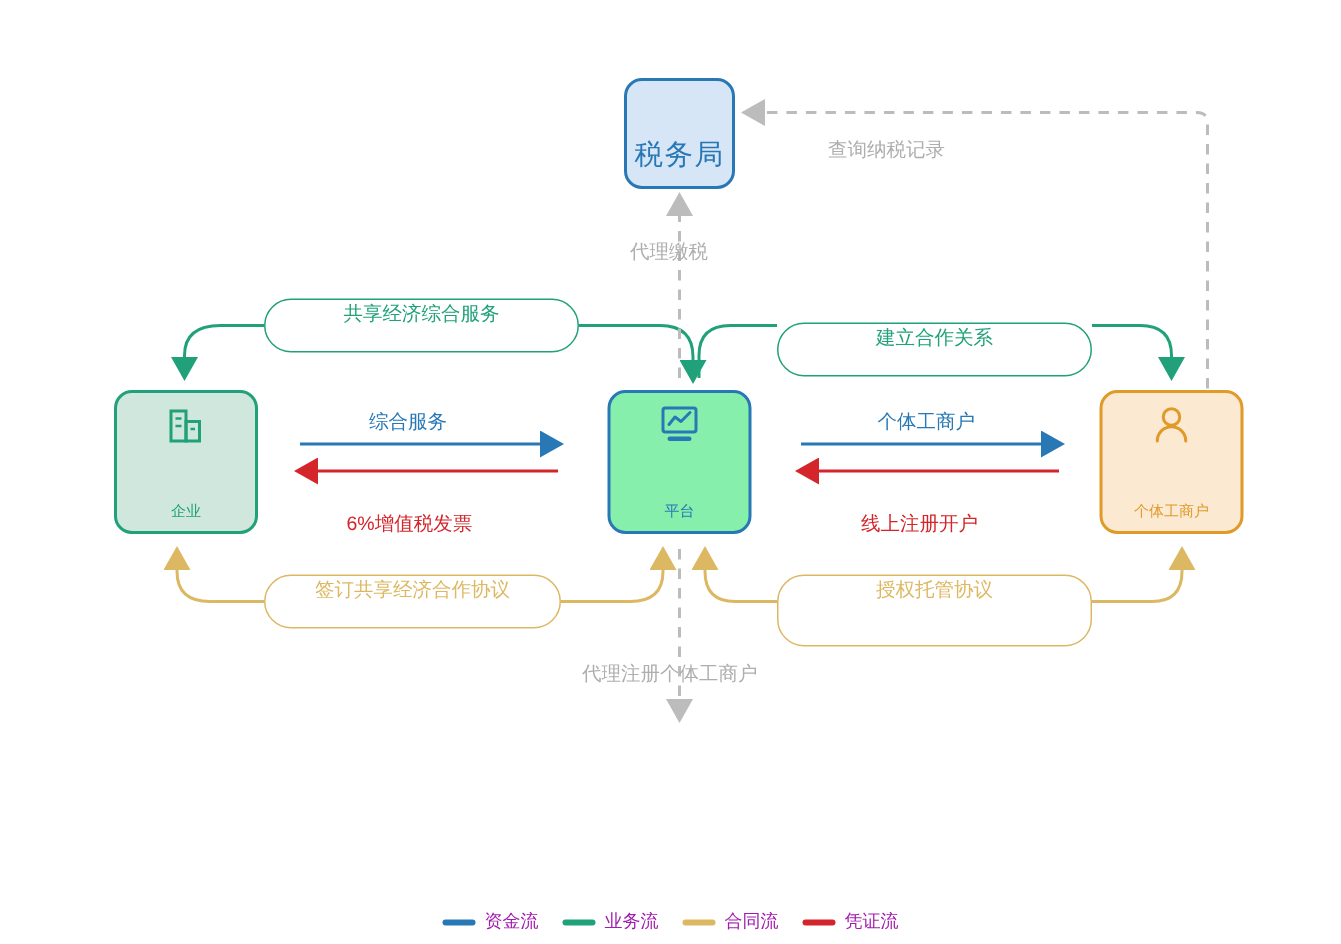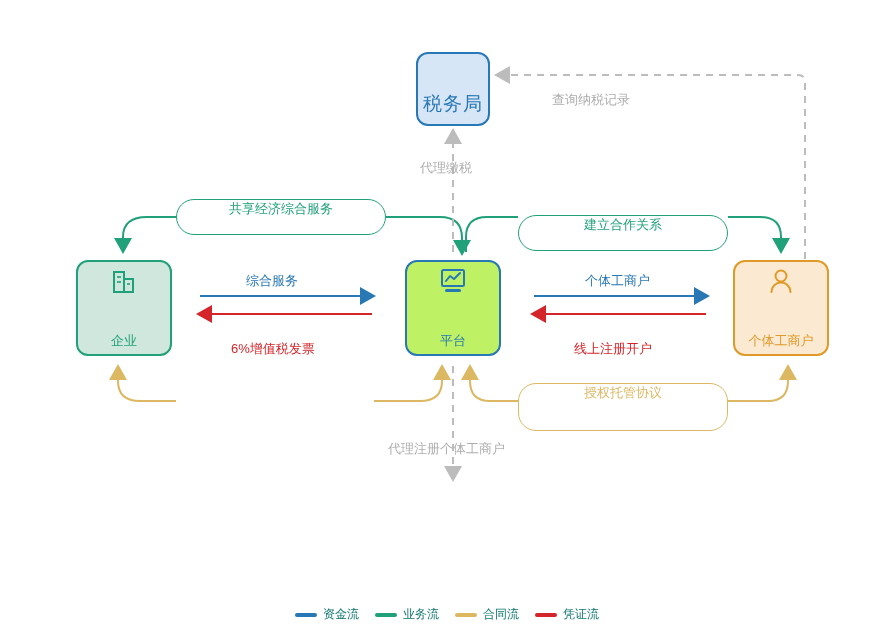--- a/index.html
+++ b/index.html
@@ -29,25 +29,25 @@
     background:#d6e6f7;
     border:2px solid #2878b5;
     color:#2878b5;
     font-size:19px;
     letter-spacing:1px;
   }
 
   
   .actor{
     width:96px;height:96px;
-    font-size:13px;
+    font-size:10px;
   }
   .actor .icon{margin-bottom:7px;display:block;line-height:0;}
   .actor-green{background:#cfe7dc;border:2px solid #21a179;color:#21a179;}
-  .actor-blue{background:#bef264;border:2px solid #2878b5;color:#2878b5;}
+  .actor-blue{background:#86efac;border:2px solid #2878b5;color:#2878b5;}
   .actor-orange{background:#fbe9d2;border:2px solid #e09a28;color:#e09a28;}
 
   
   .pill{
     position:absolute;
     box-sizing:border-box;
     border-radius:18px;
     background:#ffffff;
     display:flex;align-items:flex-start;justify-content:center;
     font-size:13px;
@@ -63,21 +63,21 @@
   .txt-gray{color:#aeaeae;}
 
   
   #legend{
     position:absolute;left:0;bottom:6px;width:894px;
     display:flex;align-items:center;justify-content:center;gap:16px;
     font-size:12px;color:#555;
   }
   .lg-item{display:flex;align-items:center;gap:6px;}
   .lg-swatch{width:22px;height:4px;border-radius:2px;display:inline-block;}
-  .lg-text{color:#0f766e;}
+  .lg-text{color:#a21caf;}
 </style>
 </head>
 <body>
 
 <div id="stage">
 
   <svg id="wires" viewBox="0 0 894 629" xmlns="http://www.w3.org/2000/svg">
     <defs>
       <marker id="ah-green" markerWidth="9" markerHeight="9" refX="6" refY="4.5" orient="auto">
         <path d="M0,0 L8,4.5 L0,9 z" fill="#21a179"></path>
@@ -179,20 +179,23 @@
   </div>
 
   <div class="pill pill-green" style="left:176px;top:199px;width:210px;height:36px;">
     <span>共享经济综合服务</span>
   </div>
 
   <div class="pill pill-green" style="left:518px;top:215px;width:210px;height:36px;">
     <span>建立合作关系</span>
   </div>
 
+  <div class="pill pill-yellow" style="left:176px;top:383px;width:198px;height:36px;">
+    <span>签订共享经济合作协议</span>
+  </div>
 
   <div class="pill pill-yellow" style="left:518px;top:383px;width:210px;height:48px;">
     <span>授权托管协议</span>
   </div>
 
   <div class="txt txt-blue" style="left:246px;top:272px;">综合服务</div>
 
   <div class="txt txt-red" style="left:231px;top:340px;">6%增值税发票</div>
 
   <div class="txt txt-blue" style="left:585px;top:272px;">个体工商户</div>

